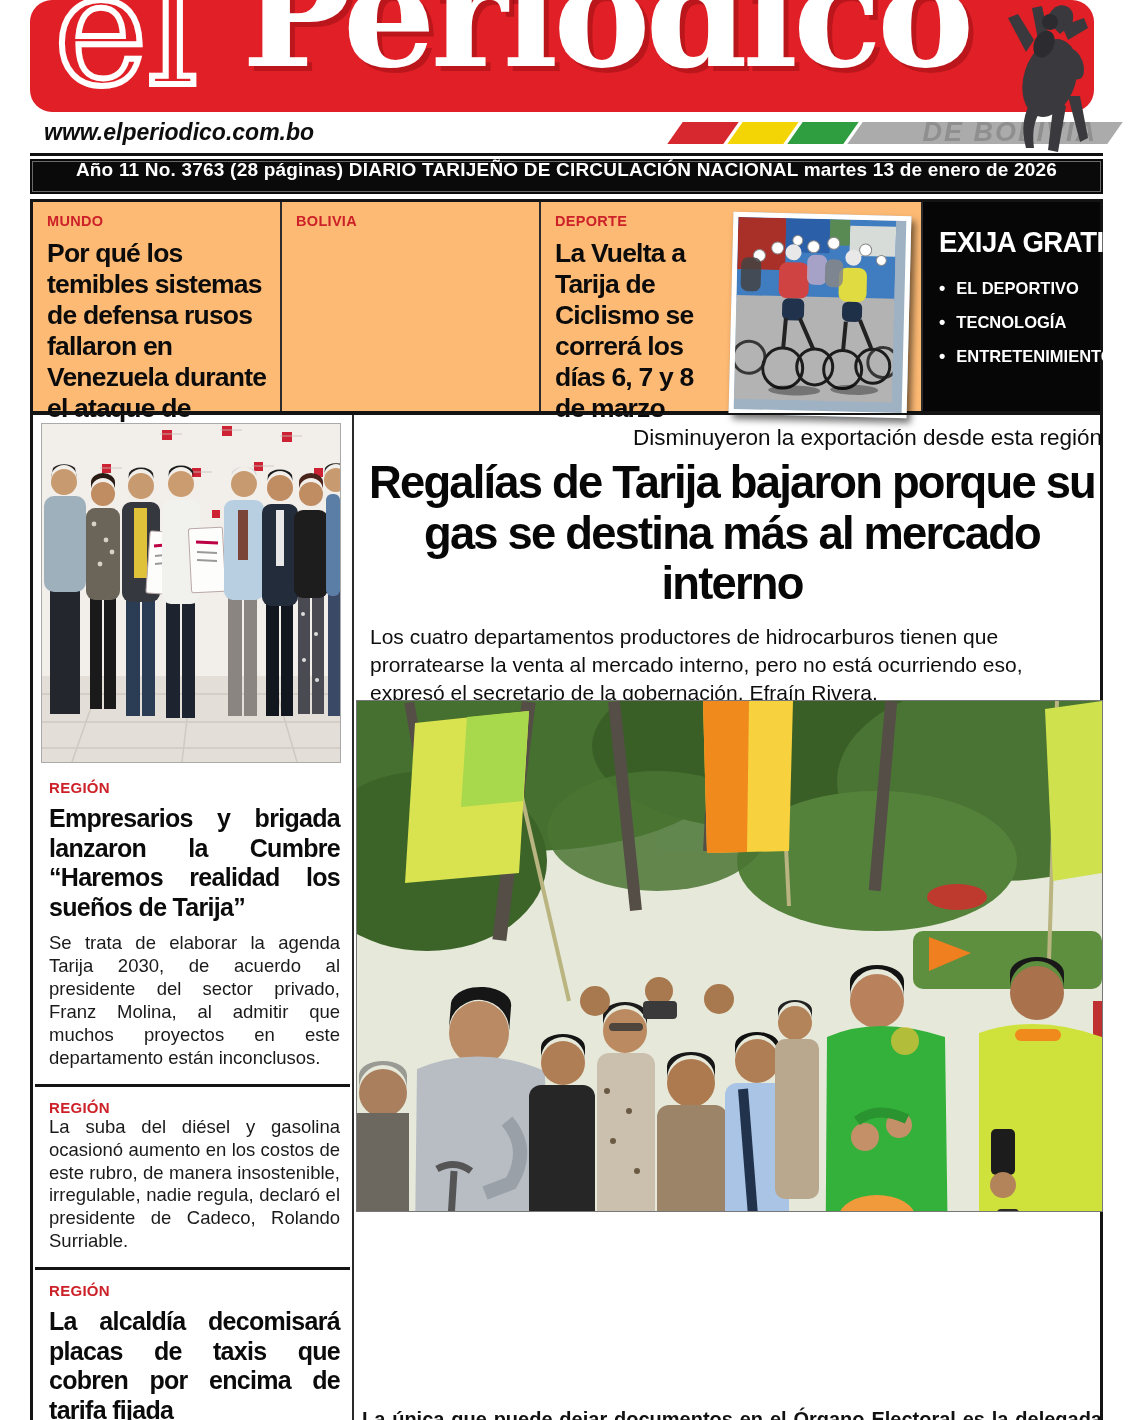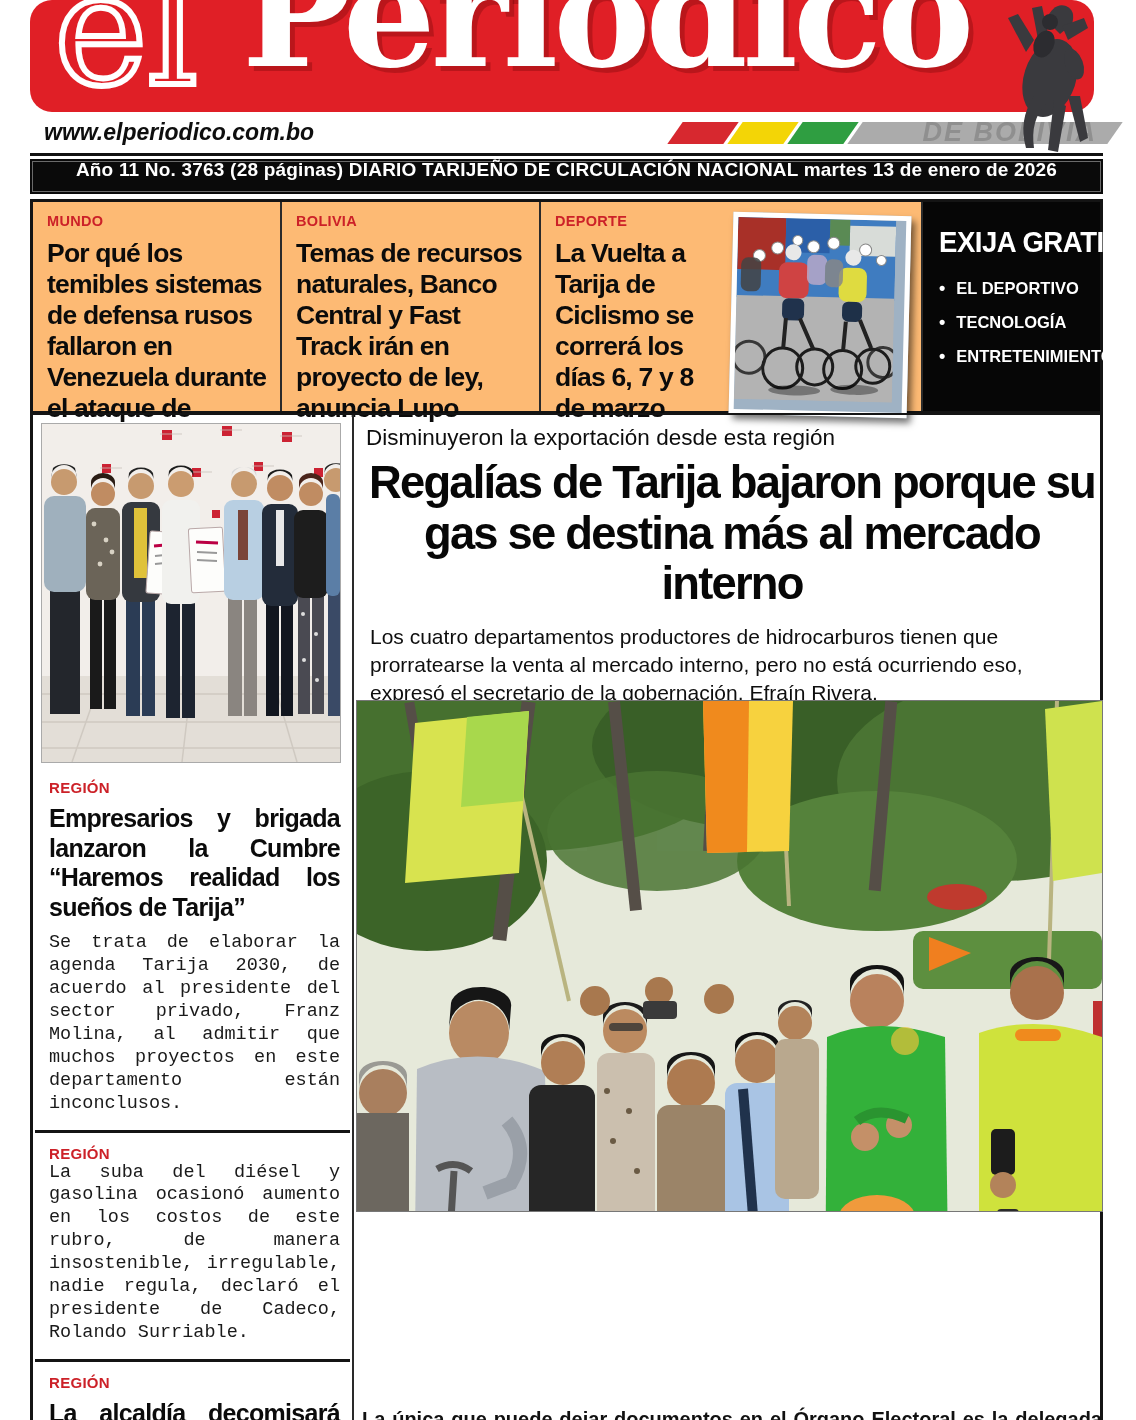--- a/index.html
+++ b/index.html
@@ -47,25 +47,25 @@
   .promo-bullet { font-size:18px; line-height:1; }
   
   .frame { position:absolute; left:30px; top:413px; width:1073px; height:1007px; border-left:3px solid #141414; border-right:3px solid #141414; border-top:2px solid #141414; box-sizing:border-box; pointer-events:none; }
   .v-rule { position:absolute; left:352px; top:415px; width:2px; height:1005px; background:#2a2a2a; }
   
   .left-col { position:absolute; left:33px; top:415px; width:319px; }
   .group-photo { margin:8px 6px 6px 8px; width:300px; height:340px; border:1px solid #aaa; box-sizing:border-box; overflow:hidden; background:#f2eeea; }
   .region-section { padding:10px 12px 12px 16px; }
   .r-label { color:#cc2128; font-weight:bold; font-size:15px; letter-spacing:.3px; }
   .r-head { font-size:25px; font-weight:bold; line-height:1.18; letter-spacing:-.7px; margin:8px 0 10px; color:#0b0b0b; -webkit-hyphens:manual; hyphens:manual; text-align:justify; }
-  .r-body { font-size:18.5px; line-height:1.24; text-align:justify; color:#1a1a1a;font-family:Liberation Mono, monospace; }
+  .r-body { font-size:18.5px; line-height:1.24; text-align:justify; color:#1a1a1a; }
   .r-divider { height:3px; background:#141414; margin:2px 2px; }
   
   .lead { position:absolute; left:362px; top:417px; width:740px; }
-  .kicker { font-size:22.5px; color:#0d0d0d; margin:8px 0 0 4px; }
+  .kicker { font-size:22.5px; color:#0d0d0d; margin:8px 0 0 4px;text-align:right; }
   .lead-head { margin-top:6px; text-align:center; font-size:46px; font-weight:bold; line-height:1.1; letter-spacing:-1.8px; color:#070707; transform:scaleX(.985); transform-origin:center top; }
   .lead-deck { font-size:21px; line-height:1.33; margin:14px 0 0 8px; width:722px; color:#0e0e0e; }
   
   .main-photo { position:absolute; left:356px; top:700px; width:747px; height:512px; border:1px solid #777; box-sizing:border-box; overflow:hidden; background:#cdd6c0; }
   .ph-kicker {
     position:absolute; left:10px; top:540px; padding:2px 12px 3px 6px;
     font-size:27px; font-weight:bold; color:#fff; letter-spacing:-.5px;
     background:rgba(70,45,25,.35);
     text-shadow:-2px -2px 0 #000, 2px -2px 0 #000, -2px 2px 0 #000, 2px 2px 0 #000, 0 0 5px #000;
   }
@@ -119,21 +119,20 @@
     <span>Año 11 No. 3763 (28 páginas) DIARIO TARIJEÑO DE CIRCULACIÓN NACIONAL martes 13 de enero de 2026</span>
   </div>
 
   <div class="teaser-row">
     <div class="t-cell t-c1">
       <div class="section-label">MUNDO</div>
       <div class="t-head">Por qué los temibles sistemas de defensa rusos fallaron en Venezuela durante el ataque de EE.UU.</div>
     </div>
     <div class="t-cell t-c2">
       <div class="section-label">BOLIVIA</div>
-      <div class="t-head">Temas de recursos naturales, Banco Central y Fast Track irán en proyecto de ley, anuncia Lupo</div>
     </div>
     <div class="t-cell t-c3">
       <div class="t-c3-text">
         <div class="section-label">DEPORTE</div>
         <div class="t-head">La Vuelta a Tarija de Ciclismo se correrá los días 6, 7 y 8 de marzo</div>
       </div>
       <div class="cycle-wrap">
         <div class="cycle-photo">
           <svg width="158" height="182" viewBox="0 0 158 182">
             <rect x="0" y="0" width="158" height="80" fill="#3f7cc0"></rect>

